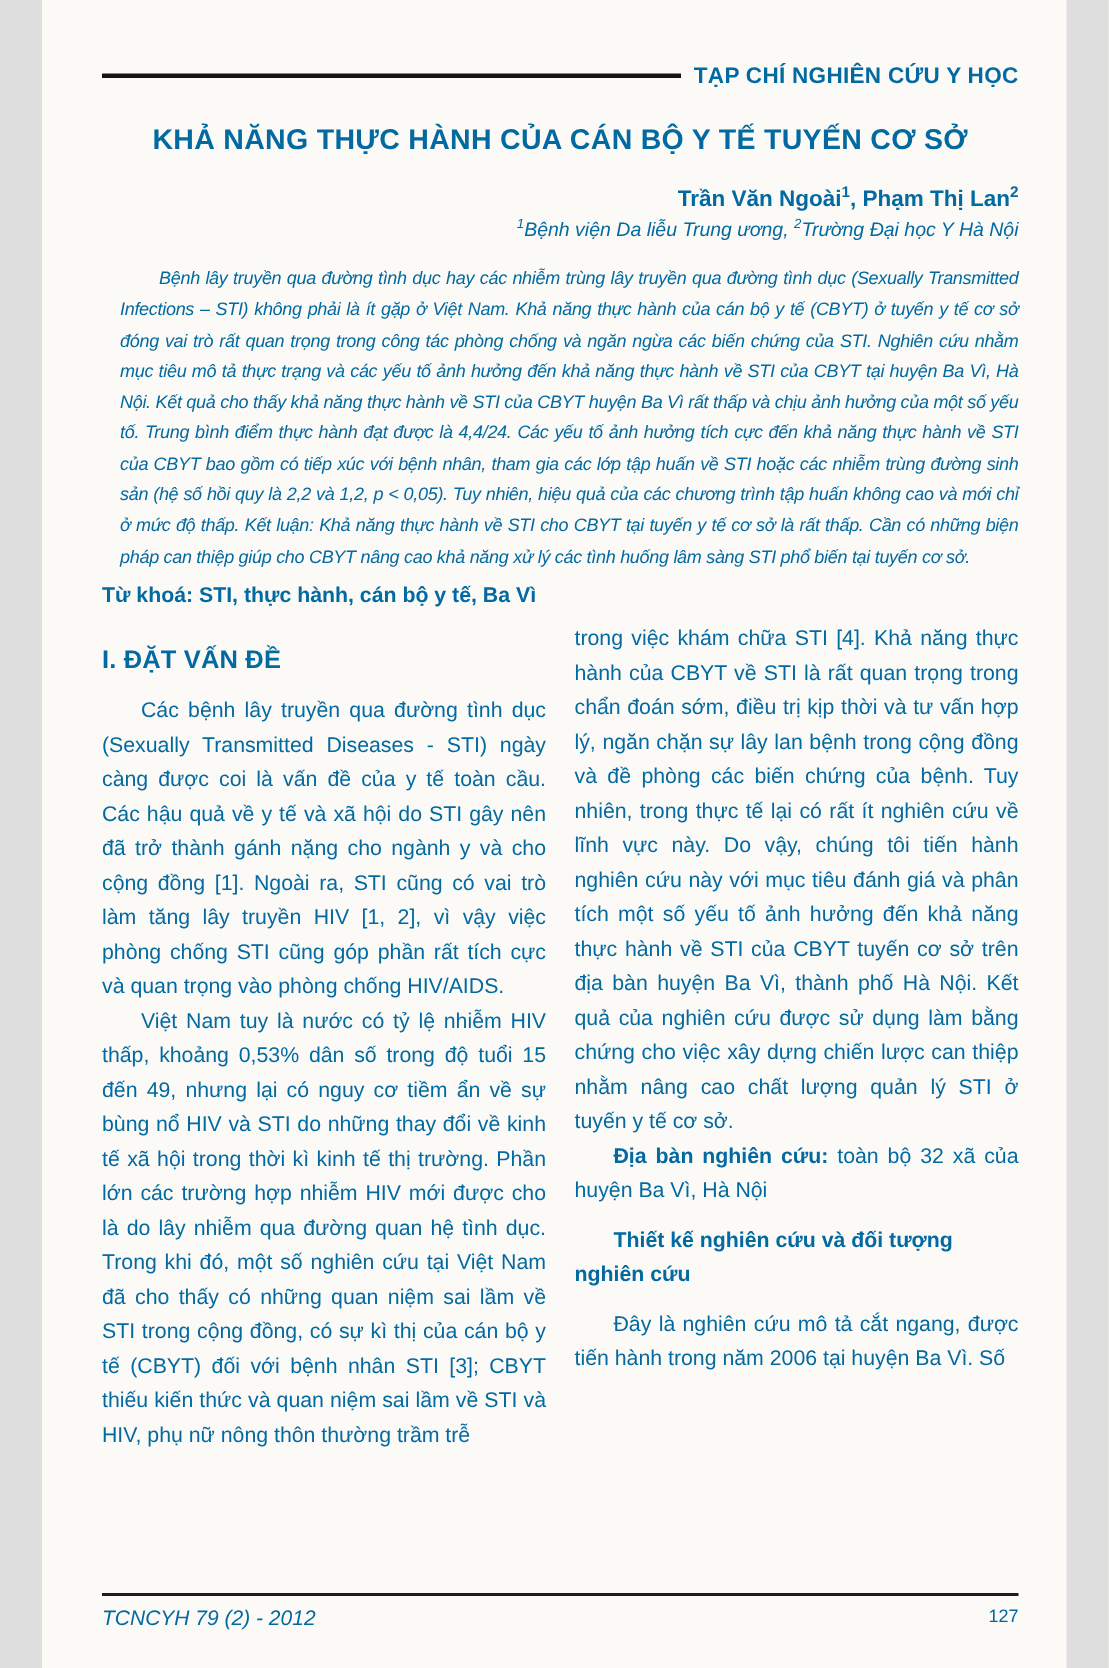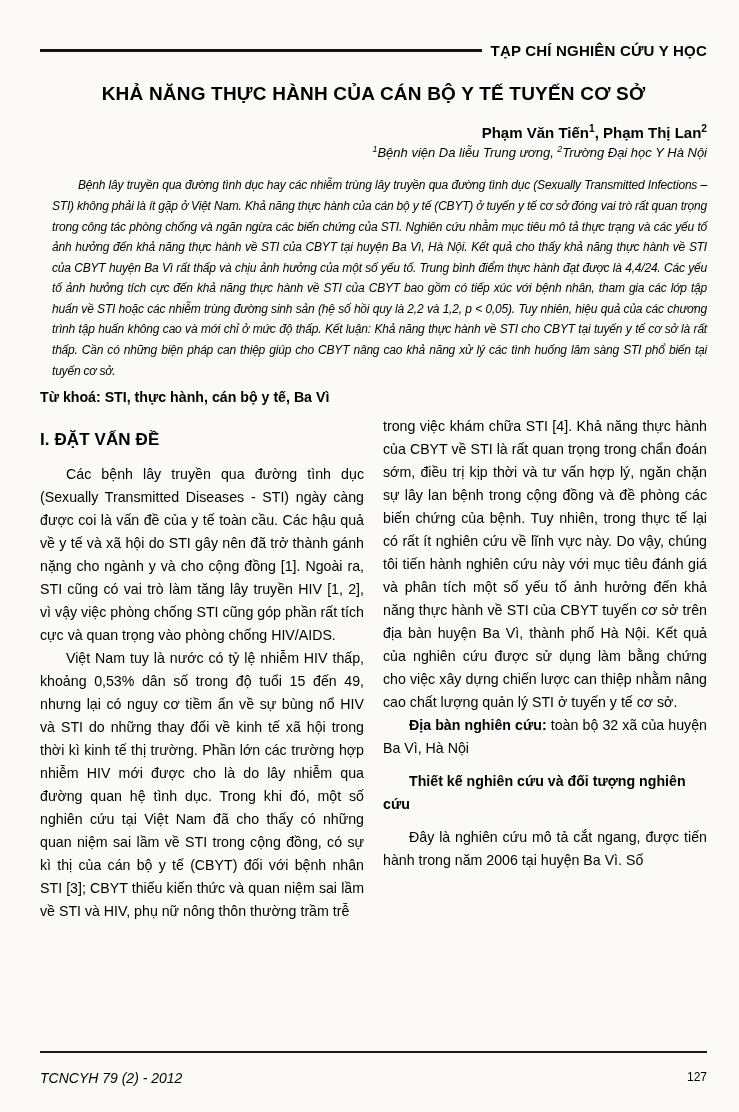--- a/index.html
+++ b/index.html
@@ -1,22 +1,22 @@
 <!DOCTYPE html>
 <html><head>
 <meta charset="utf-8">
 <style>
   html, body { margin: 0; padding: 0; background: #dedede; }
   .page {
     position: relative;
-    width: 739px;
+    width: 683px;
     height: 1112px;
     margin: 0 auto;
     background: #fbfaf7;
-    color: #000000;
+    color: #0369a1;
     font-family: "Liberation Sans", "DejaVu Sans", sans-serif;
     box-sizing: border-box;
     padding: 42px 32px 0 40px;
     overflow: hidden;
   }
   
   .jheader { display: flex; align-items: center; }
   .jrule { flex: 1; height: 3px; background: #141414; margin-right: 9px; }
   .jname { font-weight: bold; font-size: 15px; letter-spacing: 0.2px; white-space: nowrap; }
   
@@ -44,41 +44,41 @@
   .bp { margin: 0; font-size: 14.2px; line-height: 23px; text-align: justify; }
   .indent { text-indent: 26px; }
   .bold { font-weight: bold; text-align: left; }
   .mt { margin-top: 10px; }
   .bp b { font-weight: bold; }
   
   .footer {
     position: absolute;
     left: 40px; right: 32px; bottom: 26px;
     border-top: 2.5px solid #1c1c1c;
-    padding-top: 17px;
+    padding-top: 6px;
     display: flex; justify-content: space-between; align-items: flex-start;
   }
   .cite { font-style: italic; font-size: 14px; }
   .pnum { font-size: 12px; }
 </style>
 </head>
 <body>
 
 <div class="page">
 
   <div class="jheader">
     <div class="jrule"></div>
     <div class="jname">TẠP CHÍ NGHIÊN CỨU Y HỌC</div>
   </div>
 
   <h1 class="title">
     <span class="tline">KHẢ NĂNG THỰC HÀNH CỦA CÁN BỘ Y TẾ TUYẾN CƠ SỞ</span>
   </h1>
 
-  <div class="authors"><span>Phạm Văn Tiến</span><sup>1</sup><span>, </span><span>Phạm Thị Lan</span><sup>2</sup></div>
+  <div class="authors"><span>Trần Văn Ngoài</span><sup>1</sup><span>, </span><span>Phạm Thị Lan</span><sup>2</sup></div>
 
   <div class="affil"><sup>1</sup><span>Bệnh viện Da liễu Trung ương</span><span>, </span><sup>2</sup><span>Trường Đại học Y Hà Nội</span></div>
 
   <p class="abstract">Bệnh lây truyền qua đường tình dục hay các nhiễm trùng lây truyền qua đường tình dục (Sexually Transmitted Infections – STI) không phải là ít gặp ở Việt Nam. Khả năng thực hành của cán bộ y tế (CBYT) ở tuyến y tế cơ sở đóng vai trò rất quan trọng trong công tác phòng chống và ngăn ngừa các biến chứng của STI. Nghiên cứu nhằm mục tiêu mô tả thực trạng và các yếu tố ảnh hưởng đến khả năng thực hành về STI của CBYT tại huyện Ba Vì, Hà Nội. Kết quả cho thấy khả năng thực hành về STI của CBYT huyện Ba Vì rất thấp và chịu ảnh hưởng của một số yếu tố. Trung bình điểm thực hành đạt được là 4,4/24. Các yếu tố ảnh hưởng tích cực đến khả năng thực hành về STI của CBYT bao gồm có tiếp xúc với bệnh nhân, tham gia các lớp tập huấn về STI hoặc các nhiễm trùng đường sinh sản (hệ số hồi quy là 2,2 và 1,2, p &lt; 0,05). Tuy nhiên, hiệu quả của các chương trình tập huấn không cao và mới chỉ ở mức độ thấp. Kết luận: Khả năng thực hành về STI cho CBYT tại tuyến y tế cơ sở là rất thấp. Cần có những biện pháp can thiệp giúp cho CBYT nâng cao khả năng xử lý các tình huống lâm sàng STI phổ biến tại tuyến cơ sở.</p>
 
   <p class="keywords">Từ khoá: STI, thực hành, cán bộ y tế, Ba Vì</p>
 
   <div class="columns">
     <div class="col">
       <h2 class="sec">I. ĐẶT VẤN ĐỀ</h2>

